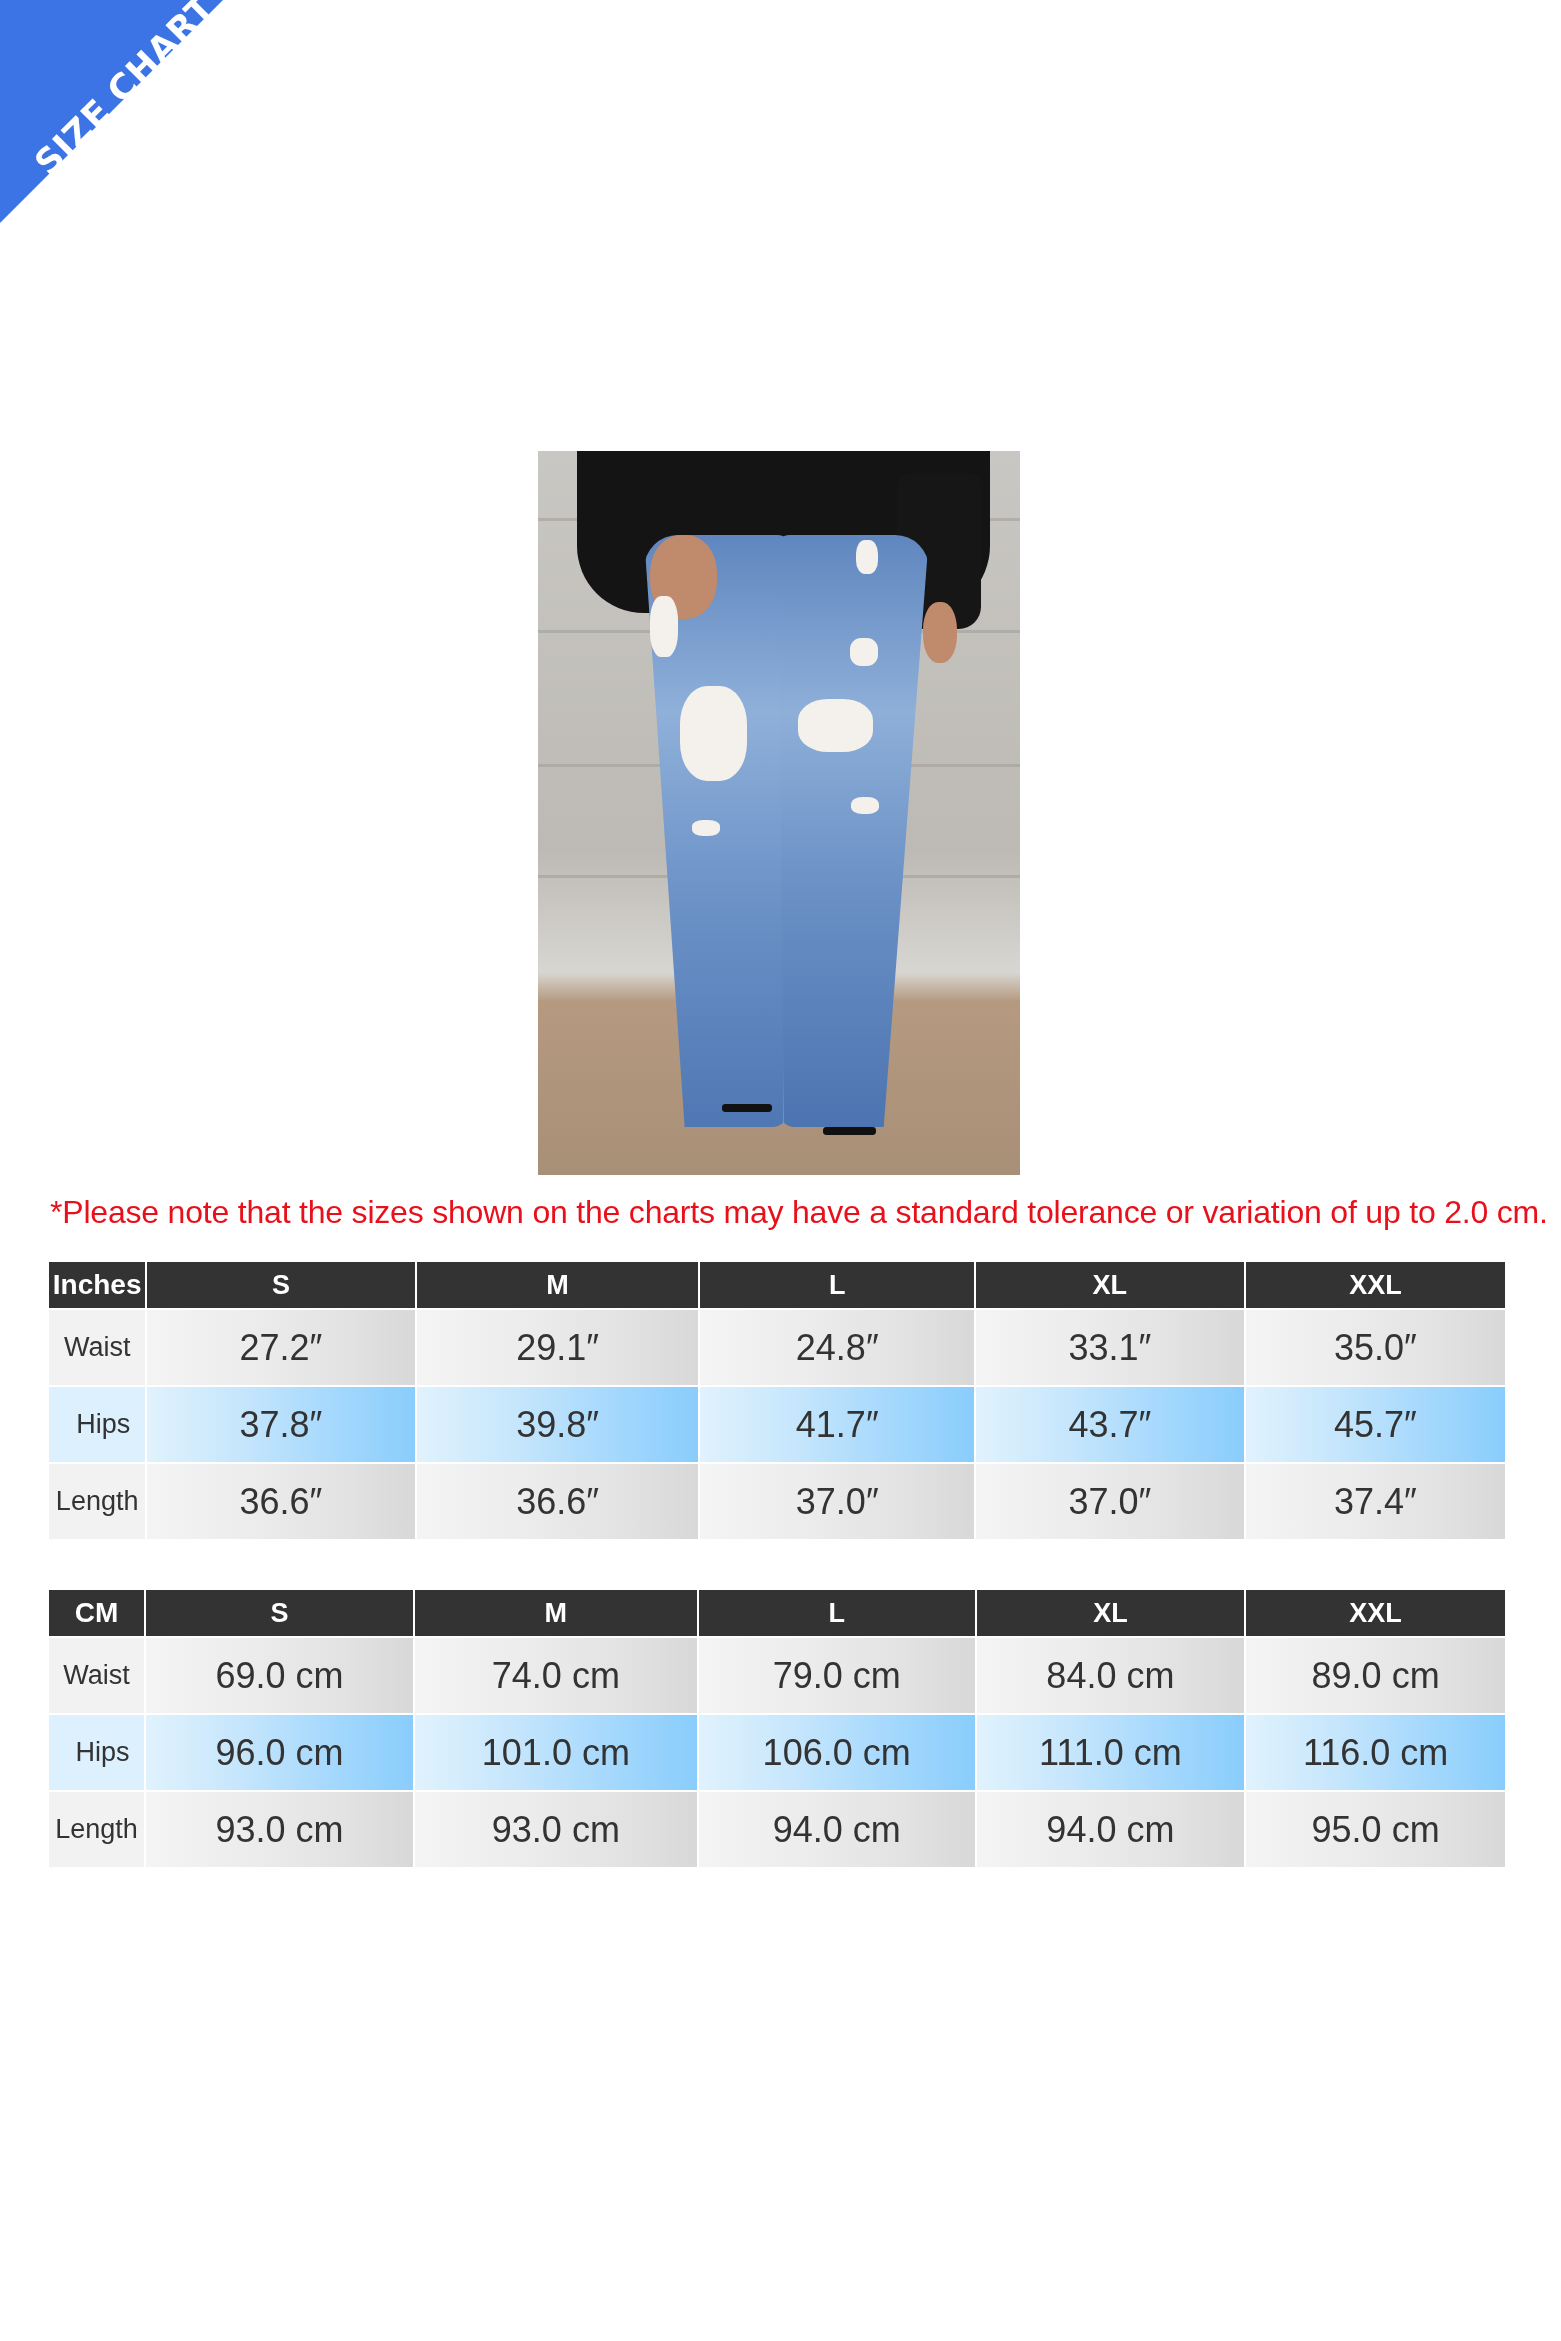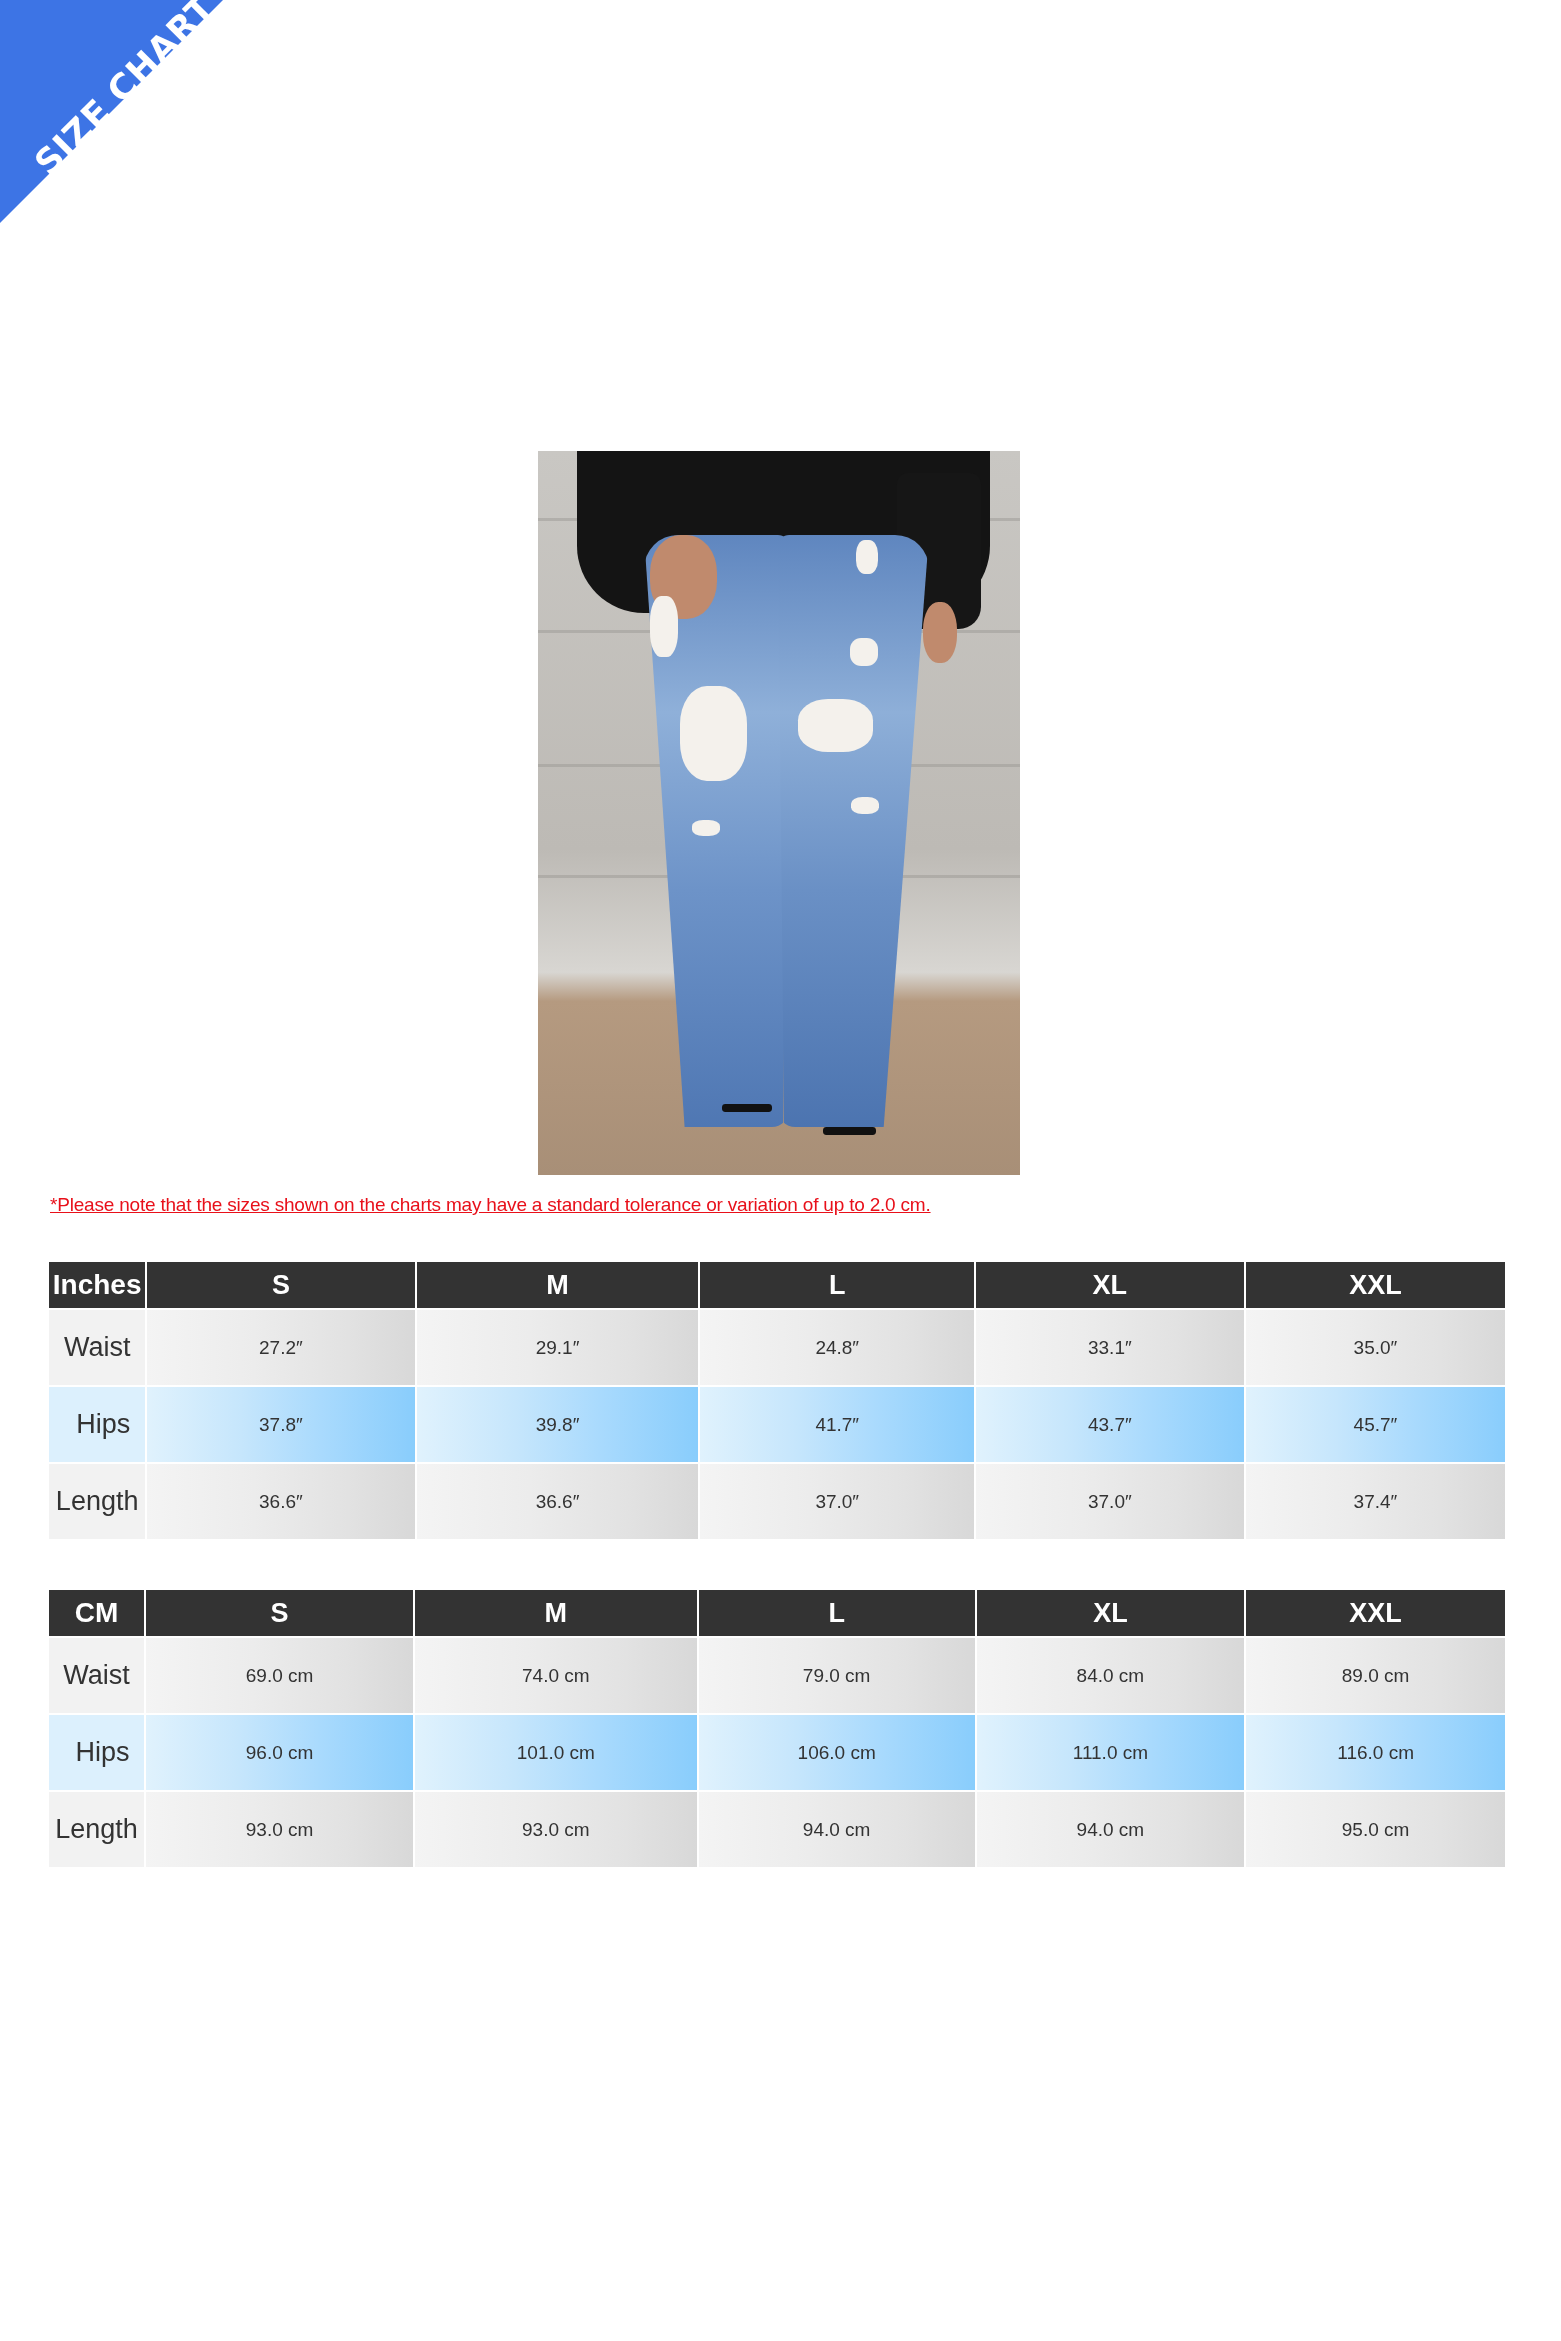--- a/index.html
+++ b/index.html
@@ -24,30 +24,30 @@
   .photo .jeans-l { position: absolute; left: 106px; top: 84px; width: 145px; height: 592px;
                     background: linear-gradient(180deg, #5f86bf 0%, #8fb0d9 30%, #6d93c8 60%, #4f77b3 100%);
                     border-radius: 34px 11.2px 17px 22.3px; clip-path: polygon(0 0, 100% 0, 96% 100%, 28% 100%); }
   .photo .jeans-r { position: absolute; left: 240px; top: 84px; width: 151px; height: 592px;
                     background: linear-gradient(180deg, #5f86bf 0%, #8eafd8 30%, #6a90c5 60%, #4c74b0 100%);
                     border-radius: 11.2px 34px 22.3px 17px; clip-path: polygon(0 0, 100% 0, 70% 100%, 4% 100%); }
   .photo .rip { position: absolute; background: #f4f1ec; border-radius: 40%; }
   .photo .hand { position: absolute; background: #c08a6d; border-radius: 45%; }
   .photo .strap { position: absolute; height: 7.8px; background: #111; border-radius: 3.4px; }
 
-  .note { position: absolute; left: 50px; top: 1194px; font-size: 19px; color: #E8101A;
-          font-family: "Liberation Sans", sans-serif; white-space: nowrap; letter-spacing: -0.2px; text-decoration: underline; }
+  .note { position: absolute; left: 50px; top: 1194px; font-size: 32px; color: #E8101A;
+          font-family: "Liberation Sans", sans-serif; white-space: nowrap; letter-spacing: -0.2px; }
 
   table.size { position: absolute; left: 50px; border-collapse: separate; border-spacing: 2.8px;
                table-layout: fixed; width: 1460px; margin-left: -2.8px; }
   table.size th { background: #333333; color: #ffffff; font-weight: bold; font-size: 27px; height: 46px;
                   text-align: center; vertical-align: middle; padding: 0; }
   table.size th.unit { font-size: 28px; }
   table.size td { height: 75px; text-align: center; vertical-align: middle; padding: 0;
-                  font-size: 19px; color: #333333; }
+                  font-size: 36px; color: #333333; }
   table.size td.rowlabel { font-size: 27px; }
   table.size tr.grey td { background: linear-gradient(90deg, #f4f4f4 0%, #ececec 40%, #e2e2e2 75%, #d8d8d8 100%); }
   table.size tr.grey td.rowlabel { background: #f2f2f2; }
   table.size tr.blue td { background: linear-gradient(90deg, #e0f2fd 0%, #c6e6fc 35%, #a9dafd 65%, #89cdfc 100%); }
   table.size tr.blue td.rowlabel { background: #dcf0fd; padding-left: 12px; }
   .t-inches { top: 1260px; }
   .t-cm { top: 1588px; }
 </style>
 </head>
 <body>

